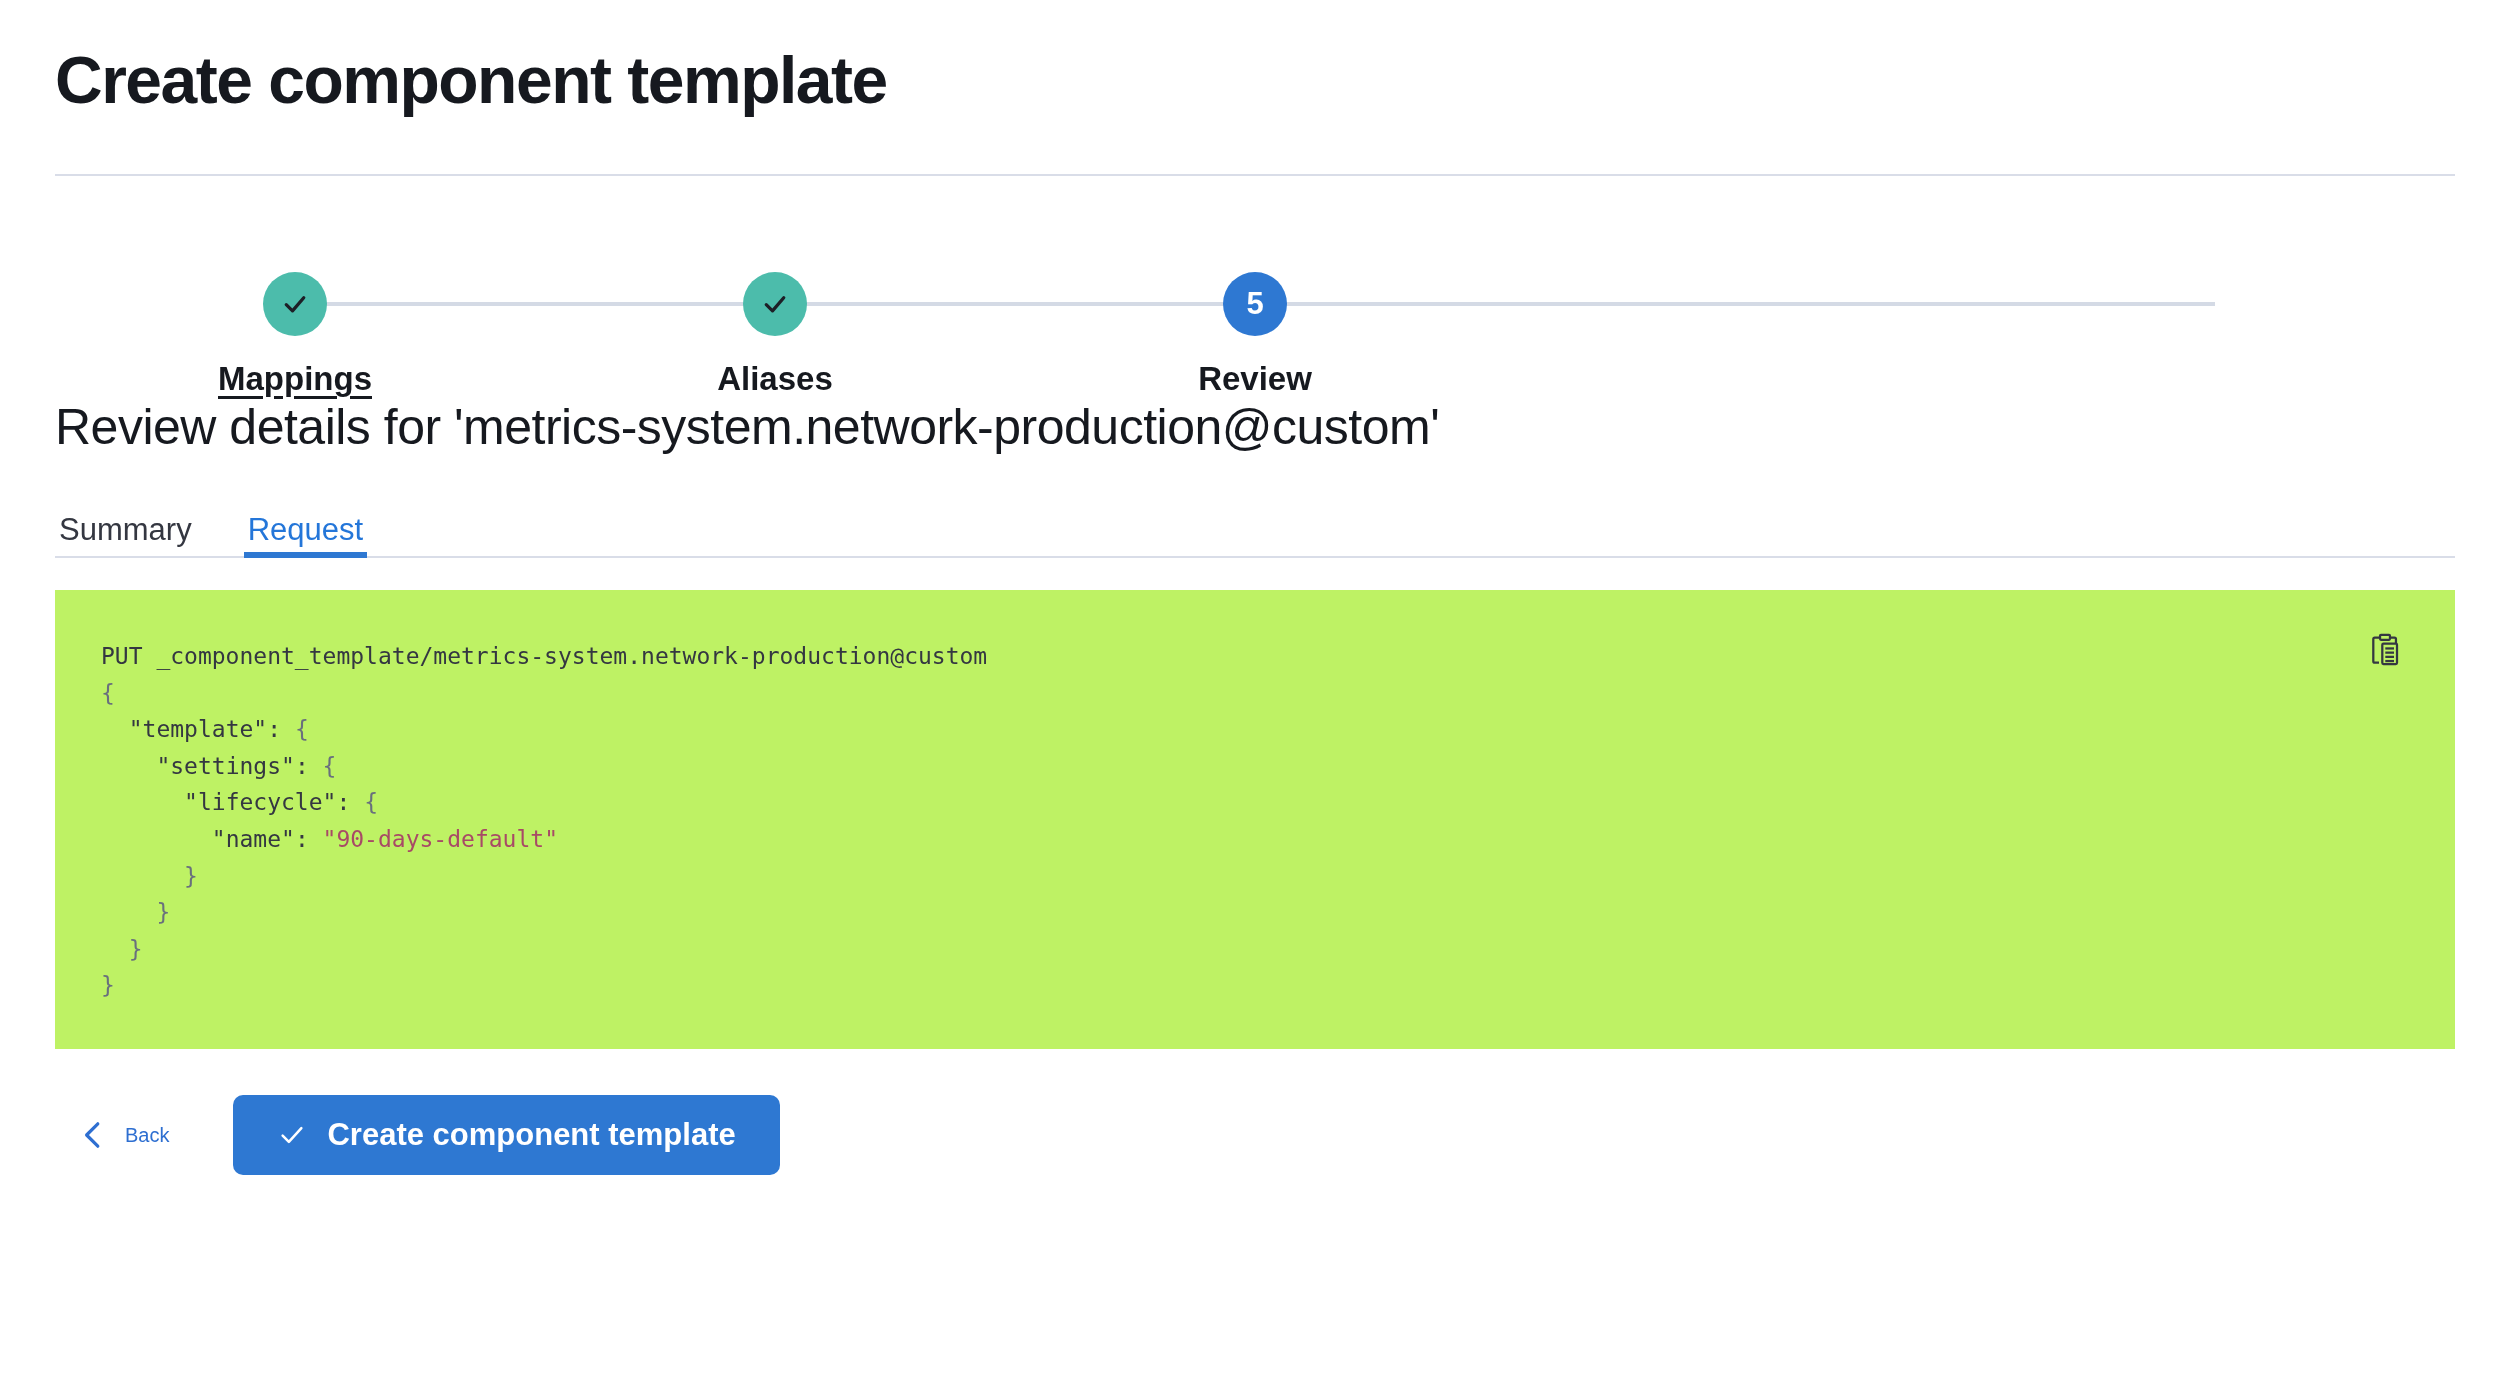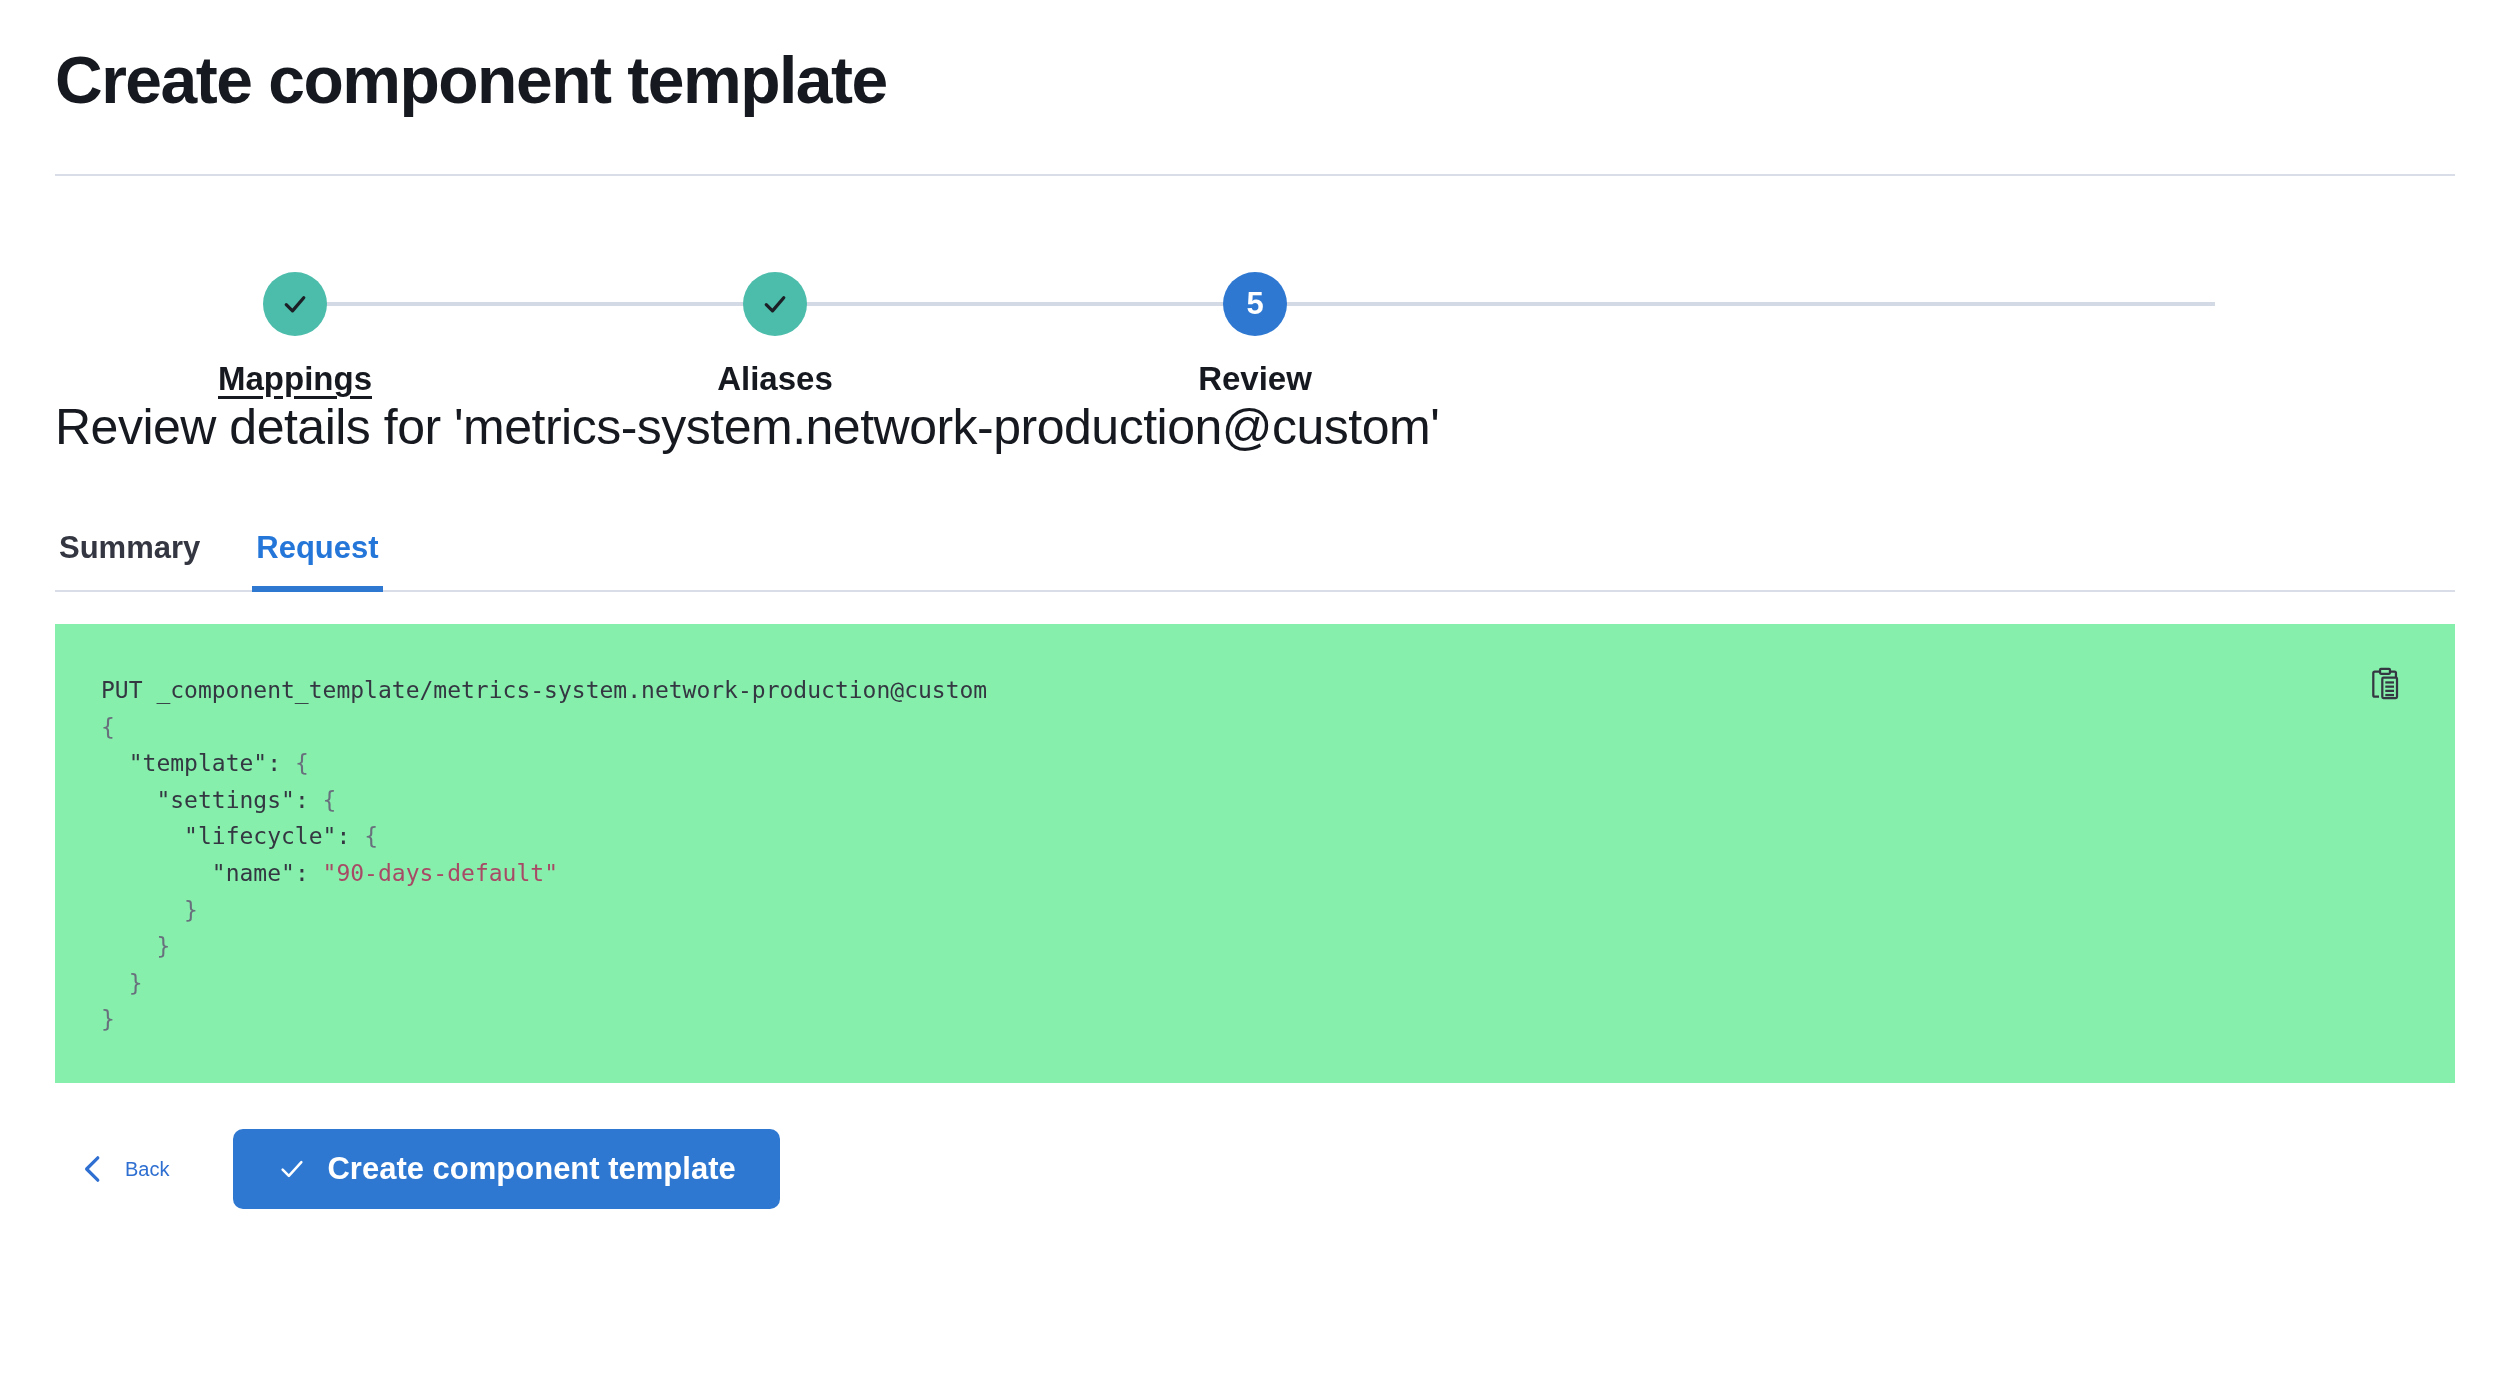--- a/index.html
+++ b/index.html
@@ -79,45 +79,44 @@
   .tabs {
     margin-top: 48px;
     display: flex;
     gap: 48px;
     border-bottom: 2px solid #d9dde8;
   }
   .tab {
     background: none; border: none;
     font-family: inherit;
     font-size: 31px;
-    font-weight: 700;
+    font-weight: 400;
     color: #343741;
-    padding: 8px 4px 20px 4px;
+    padding: 8px 4px 4px 4px;
     border-bottom: 6px solid transparent;
     margin-bottom: -2px;
     cursor: pointer;
-    margin-top: 18px;
   }
   .tab.active {
     color: #2476d9;
     border-bottom-color: #2e78d2;
   }
 
   
   .request-description {
     margin-top: 44px;
     font-size: 32px;
     color: #343741;
   }
 
   
   .code-block {
     position: relative;
     margin-top: 32px;
-    background: #86efac;
+    background: #bef264;
     padding: 48px 46px;
     height: 459px;
   }
   .code-block pre {
     font-family: "DejaVu Sans Mono", monospace;
     font-size: 23px;
     line-height: 36.6px;
     white-space: pre;
     color: #343741;
   }

